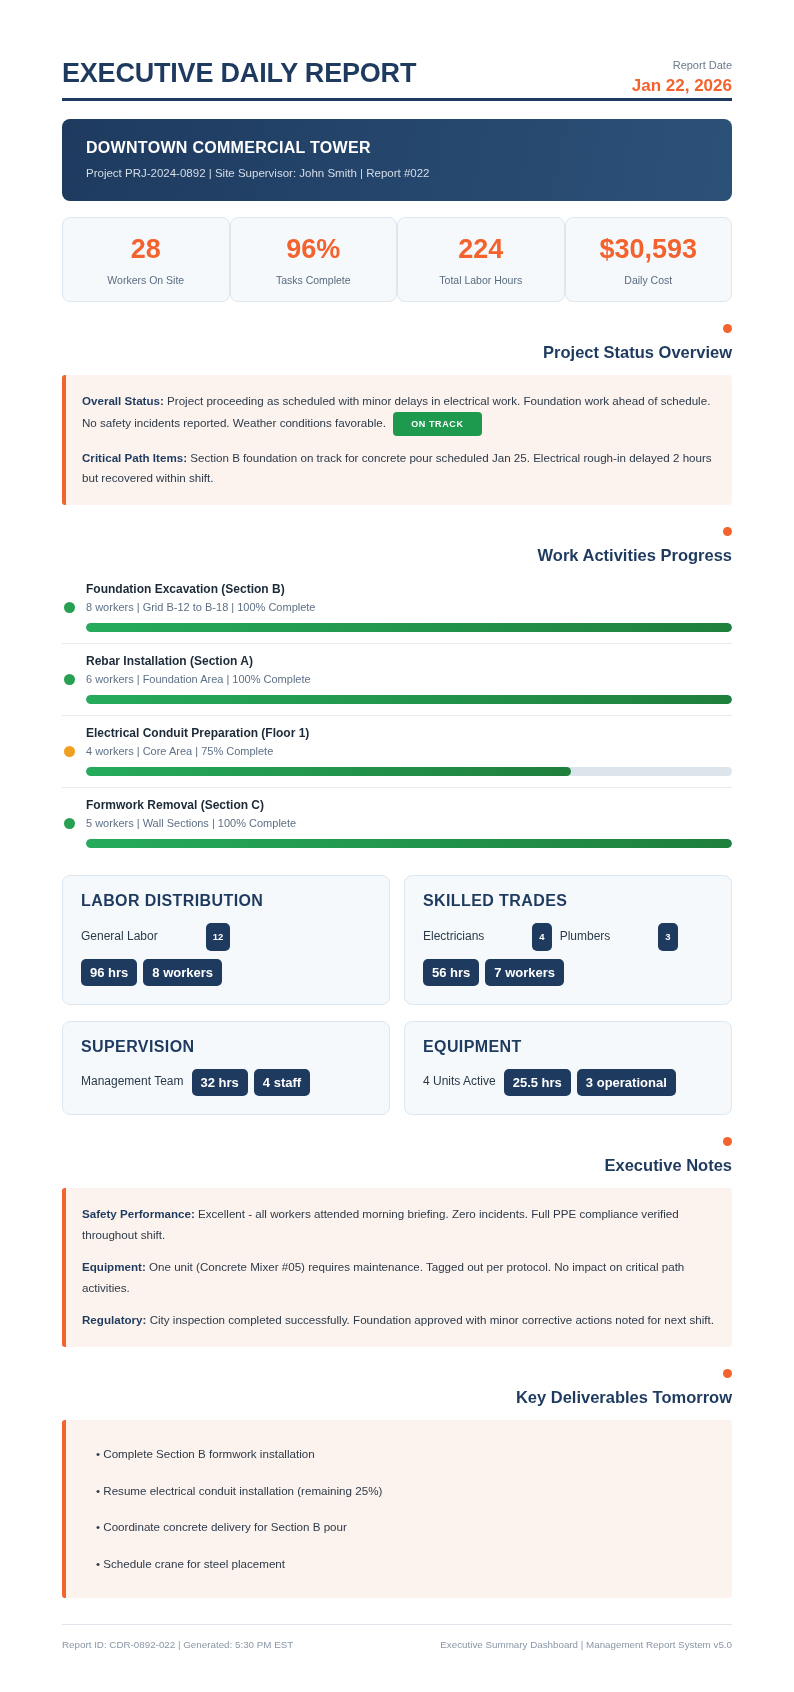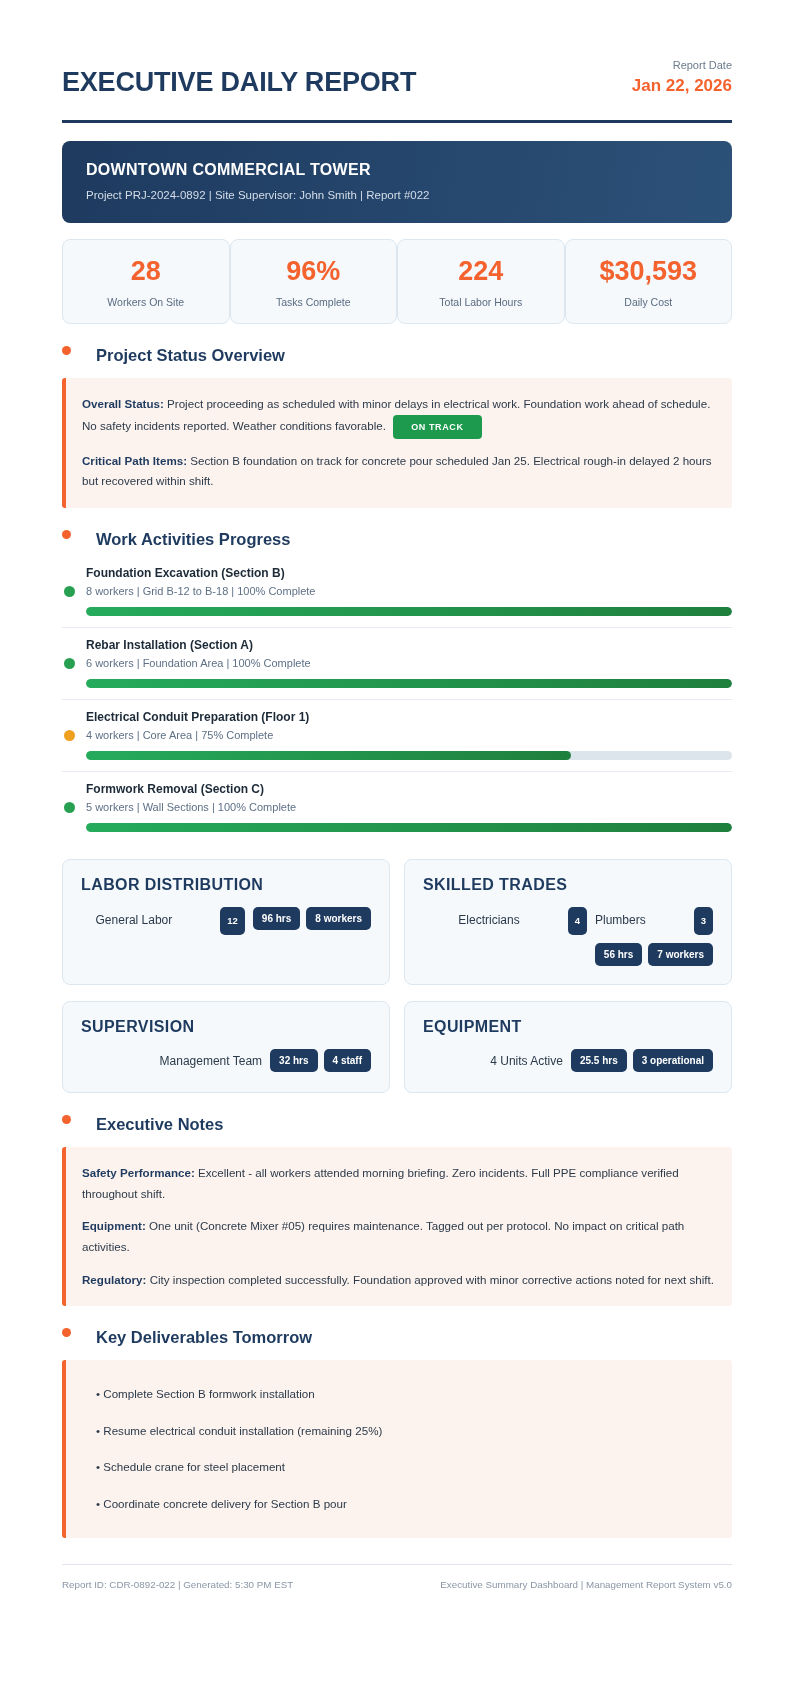--- a/index.html
+++ b/index.html
@@ -13,23 +13,22 @@
     width: 794px;
     min-height: 1692px;
     background: #ffffff;
     padding: 58px 62px 0 62px;
     position: relative;
   }
 
   
   .doc-header {
     display: flex;
-    align-items: flex-end;
+    align-items: flex-start;
     justify-content: space-between;
-    padding-bottom: 22px;
   }
   .doc-title {
     font-size: 27px;
     font-weight: bold;
     letter-spacing: -0.2px;
     color: #1e3a5f;
     text-transform: uppercase;
   }
   .date-block { text-align: right; line-height: 1.35; }
   .date-label { font-size: 11px; color: #6b7a8d; }
@@ -85,23 +84,24 @@
   }
   .kpi-label {
     font-size: 10.5px;
     color: #5a6b80;
     margin-top: 11px;
   }
 
   
   .section-head {
     display: flex;
-    align-items: flex-start;
-    gap: 25px;
+    align-items: flex-end;
+    gap: 10px;
     margin: 22px 0 13px 0;
+    flex-direction: column;
   }
   .dot-marker {
     width: 9px;
     height: 9px;
     border-radius: 50%;
     background: #f4622e;
     flex: none;
   }
   .section-title {
     font-size: 16.5px;
@@ -197,21 +197,21 @@
   .res-title {
     font-size: 16px;
     font-weight: bold;
     color: #1e3a5f;
     letter-spacing: 0.4px;
     text-transform: uppercase;
   }
   .res-body {
     display: flex;
     align-items: flex-start;
-    justify-content: flex-end;
+    justify-content: flex-start;
     gap: 8px;
     margin-top: 13px;
     flex-wrap: wrap;
   }
   .res-left {
     font-size: 12px;
     color: #2b3a4a;
     display: flex;
     align-items: center;
     gap: 8px;
@@ -220,21 +220,21 @@
   }
   .res-right {
     display: flex;
     gap: 6px;
     flex-wrap: wrap;
     justify-content: flex-end;
   }
   .chip {
     background: #1e3a5f;
     color: #ffffff;
-    font-size: 10px;
+    font-size: 13px;
     font-weight: bold;
     border-radius: 5px;
     padding: 6px 9px;
     white-space: nowrap;
   }
   .chip-sm {
     background: #1e3a5f;
     color: #ffffff;
     font-size: 9.5px;
     font-weight: bold;
@@ -450,22 +450,22 @@
   </div>
 
   <div class="section-head">
     <span class="dot-marker"></span>
     <span class="section-title">Key Deliverables Tomorrow</span>
   </div>
   <div class="callout">
     <ul class="deliv-list">
       <li>• Complete Section B formwork installation</li>
       <li>• Resume electrical conduit installation (remaining 25%)</li>
+      <li>• Coordinate concrete delivery for Section B pour</li>
       <li>• Schedule crane for steel placement</li>
-      <li>• Coordinate concrete delivery for Section B pour</li>
     </ul>
   </div>
 
   <div class="doc-footer">
     <span>Report ID: CDR-0892-022 | Generated: 5:30 PM EST</span>
     <span>Executive Summary Dashboard | Management Report System v5.0</span>
   </div>
 
 </div>
 

